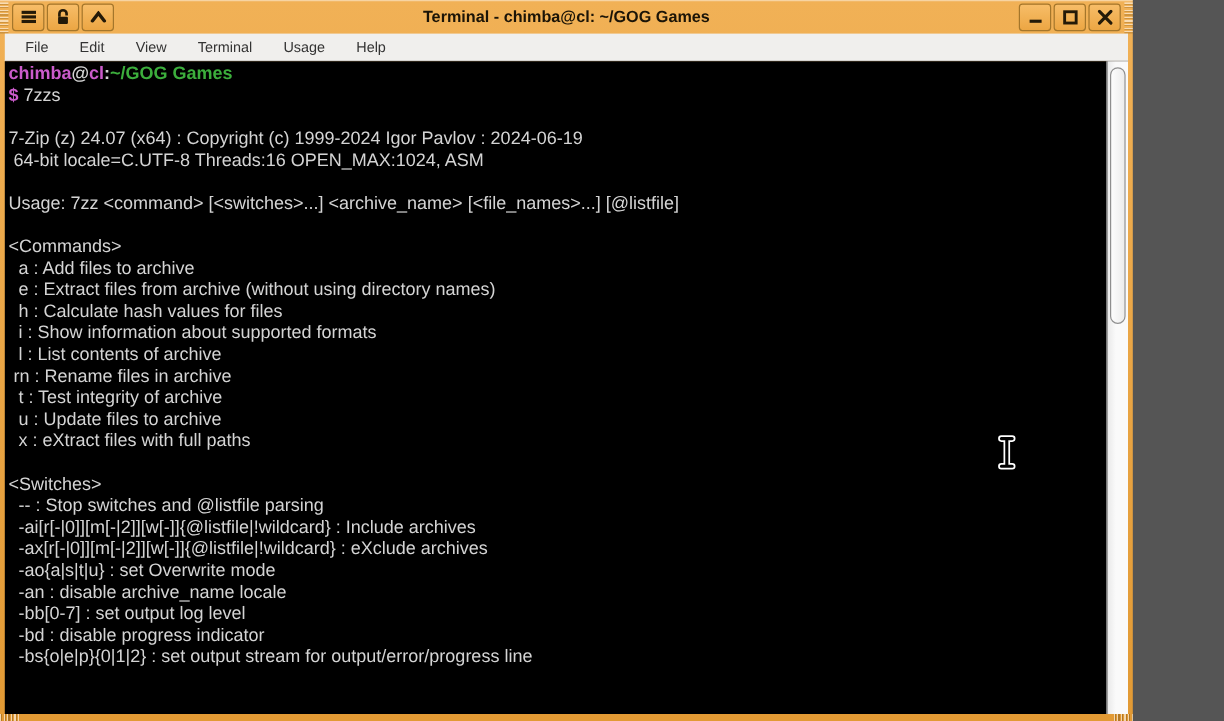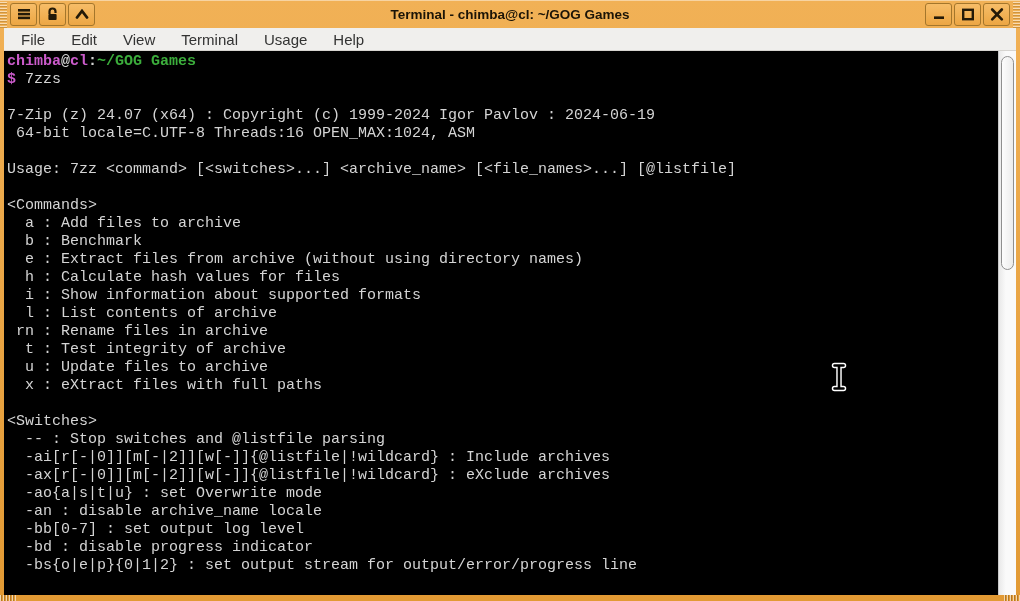--- a/index.html
+++ b/index.html
@@ -1,18 +1,18 @@
 <!DOCTYPE html>
 <html style="--fg: #d4d4d4; --magenta: #cb5bcb; --green: #3cae3c;"><head>
 <meta charset="utf-8">
 <style>
   * { margin:0; padding:0; box-sizing:border-box; }
   html,body { width:1020px; height:601px; overflow:hidden; background:#555; }
   .window {
-    position:relative; width:1020px; height:601px;
+    position:relative; width:944px; height:601px;
     background: linear-gradient(#f1b156, #e29a34);
     font-family:"Liberation Sans", sans-serif;
   }
   
   .titlebar {
     position:absolute; top:0; left:0; right:0; height:28px;
     display:flex; align-items:center;
     box-shadow: inset 0 1px 0 rgba(255,255,255,.45);
   }
   .grip {
@@ -32,33 +32,33 @@
   .tb-title {
     position:absolute; left:50%; top:50%; transform:translate(-50%,-50%);
     font-size:13.5px; font-weight:bold; color:#1b1407; white-space:nowrap;
   }
   .tb-spacer { flex:1; }
   
   .menubar {
     position:absolute; top:28px; left:4px; right:4px; height:23px;
     background:#f0efed; border-bottom:1px solid #d6d4d0;
     display:flex; align-items:stretch; padding-left:4px;
-    font-size:15px; color:#333;
+    font-size:12px; color:#333;
   }
   .menu-item {
     display:flex; align-items:center; padding:0 13px; cursor:default;
   }
   
   .main {
     position:absolute; top:51px; left:4px; right:4px; bottom:6px;
     display:flex; background:#000;
   }
   .terminal {
     flex:1; overflow:hidden; padding:2px 0 0 3px;
-    font-family:Liberation Mono, monospace;
+    font-family:Liberation Sans, sans-serif;
     font-size:15px; line-height:18px; color:var(--fg, #d4d4d4);
   }
   .term-line { white-space:pre; min-height:18px; }
   .c-fg      { color:var(--fg, #d4d4d4); }
   .c-magenta { color:var(--magenta, #cb5bcb); }
   .c-green   { color:var(--green, #3cae3c); }
   .b         { font-weight:bold; }
   
   .scrollbar {
     width:18px; position:relative;
@@ -160,21 +160,20 @@
         <div class="term-line"><span class="c-magenta b">chimba</span><span class="c-fg b">@</span><span class="c-magenta b">cl</span><span class="c-fg b">:</span><span class="c-green b">~/GOG Games</span></div>
         <div class="term-line"><span class="c-magenta b">$</span><span class="c-fg"> 7zzs</span></div>
         <div class="term-line"></div>
         <div class="term-line">7-Zip (z) 24.07 (x64) : Copyright (c) 1999-2024 Igor Pavlov : 2024-06-19</div>
         <div class="term-line"> 64-bit locale=C.UTF-8 Threads:16 OPEN_MAX:1024, ASM</div>
         <div class="term-line"></div>
         <div class="term-line">Usage: 7zz &lt;command&gt; [&lt;switches&gt;...] &lt;archive_name&gt; [&lt;file_names&gt;...] [@listfile]</div>
         <div class="term-line"></div>
         <div class="term-line">&lt;Commands&gt;</div>
         <div class="term-line">  a : Add files to archive</div>
-        <div class="term-line">  b : Benchmark</div>
         <div class="term-line">  e : Extract files from archive (without using directory names)</div>
         <div class="term-line">  h : Calculate hash values for files</div>
         <div class="term-line">  i : Show information about supported formats</div>
         <div class="term-line">  l : List contents of archive</div>
         <div class="term-line"> rn : Rename files in archive</div>
         <div class="term-line">  t : Test integrity of archive</div>
         <div class="term-line">  u : Update files to archive</div>
         <div class="term-line">  x : eXtract files with full paths</div>
         <div class="term-line"></div>
         <div class="term-line">&lt;Switches&gt;</div>

